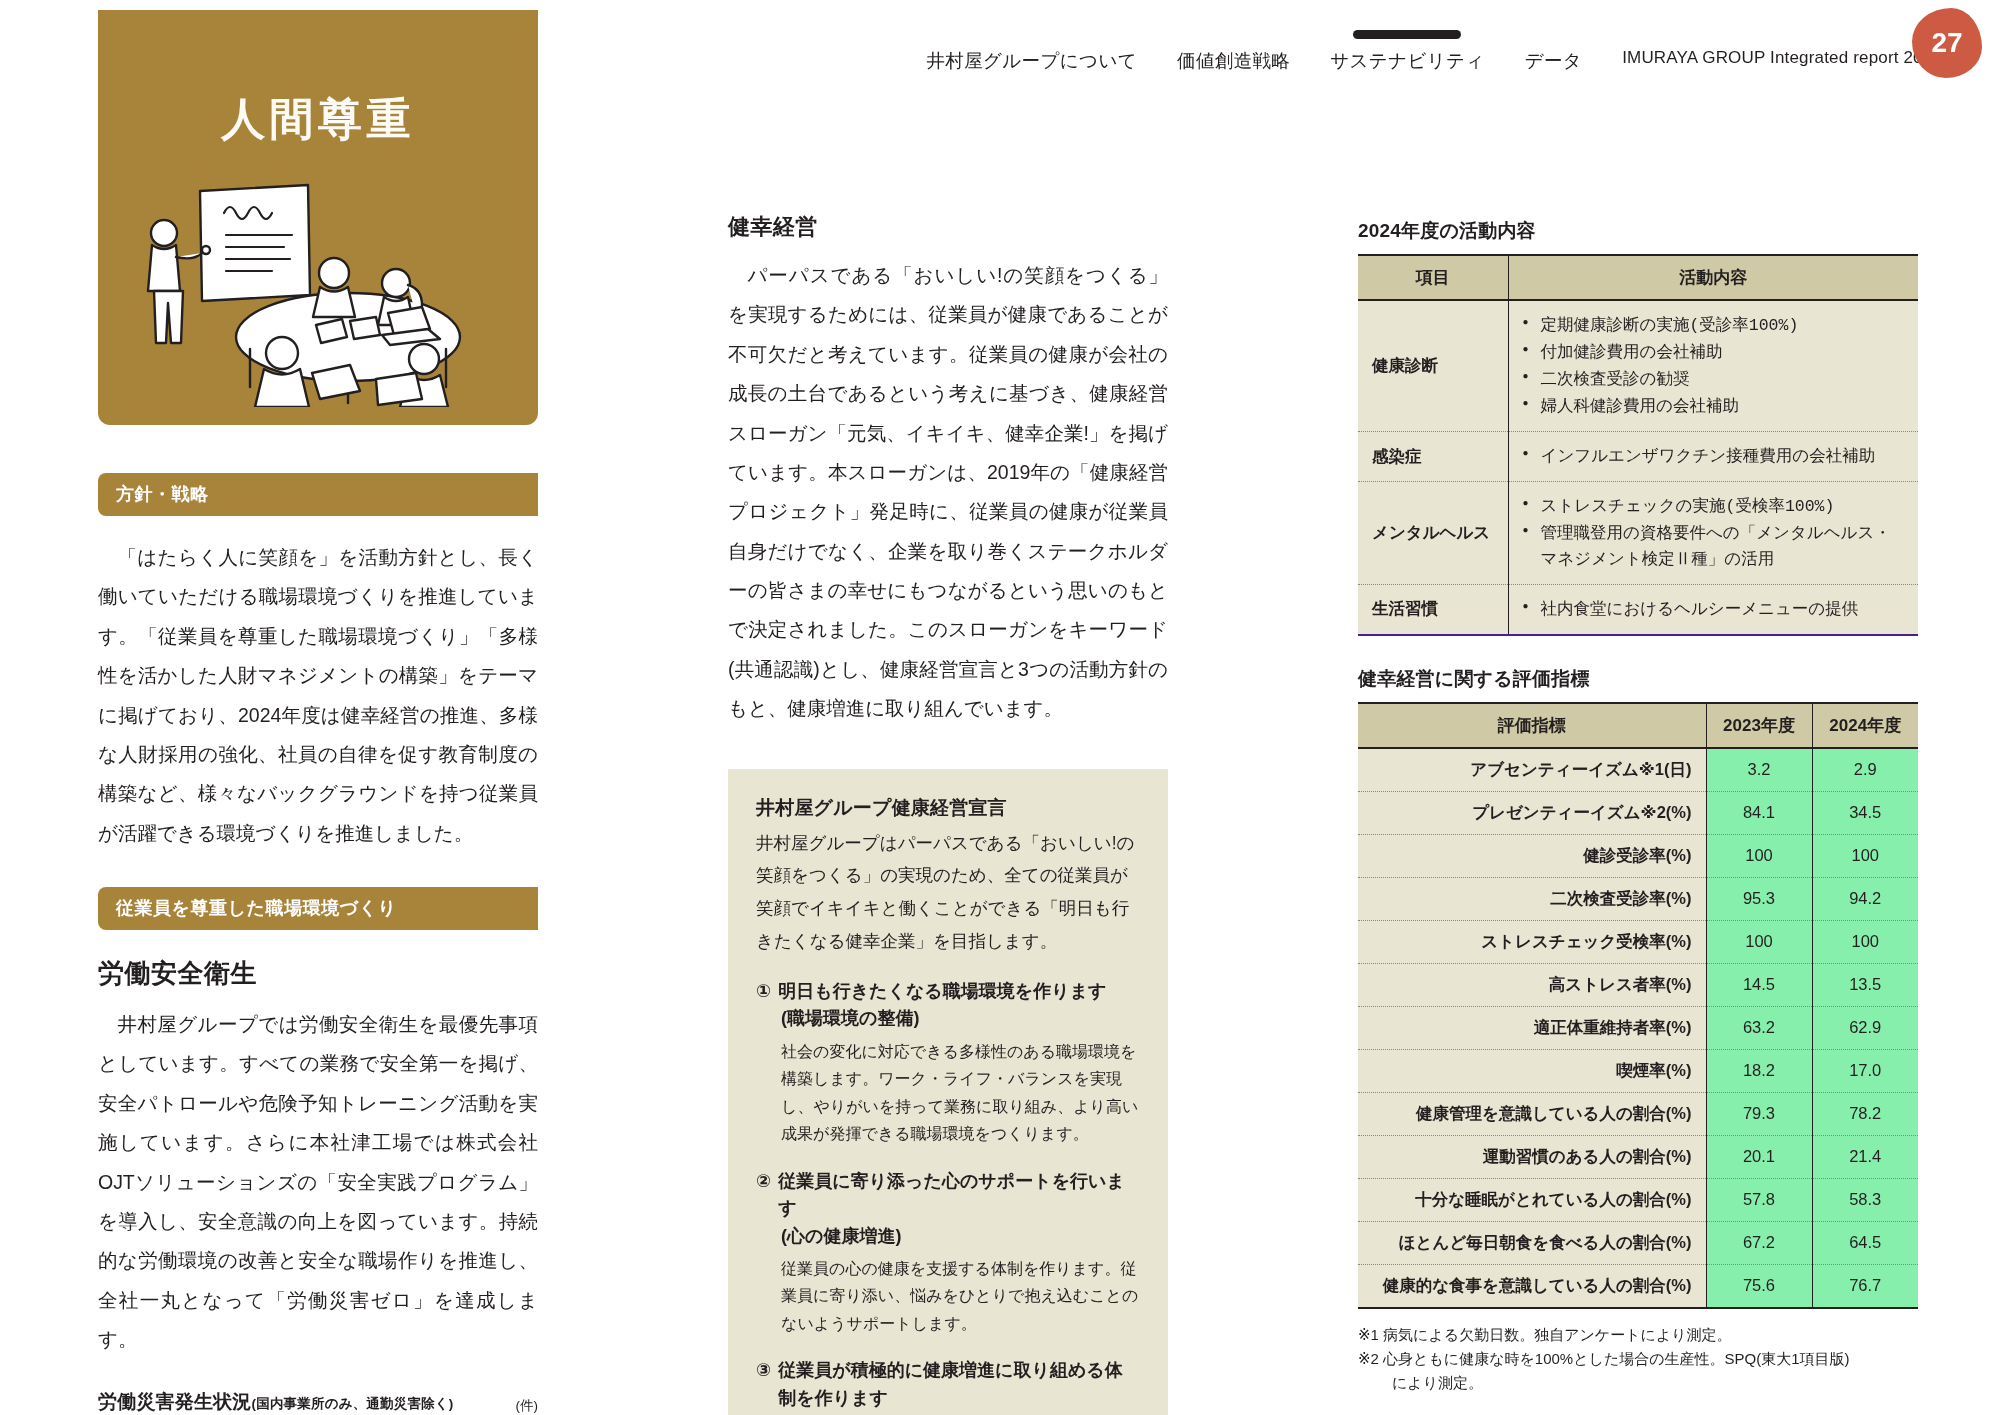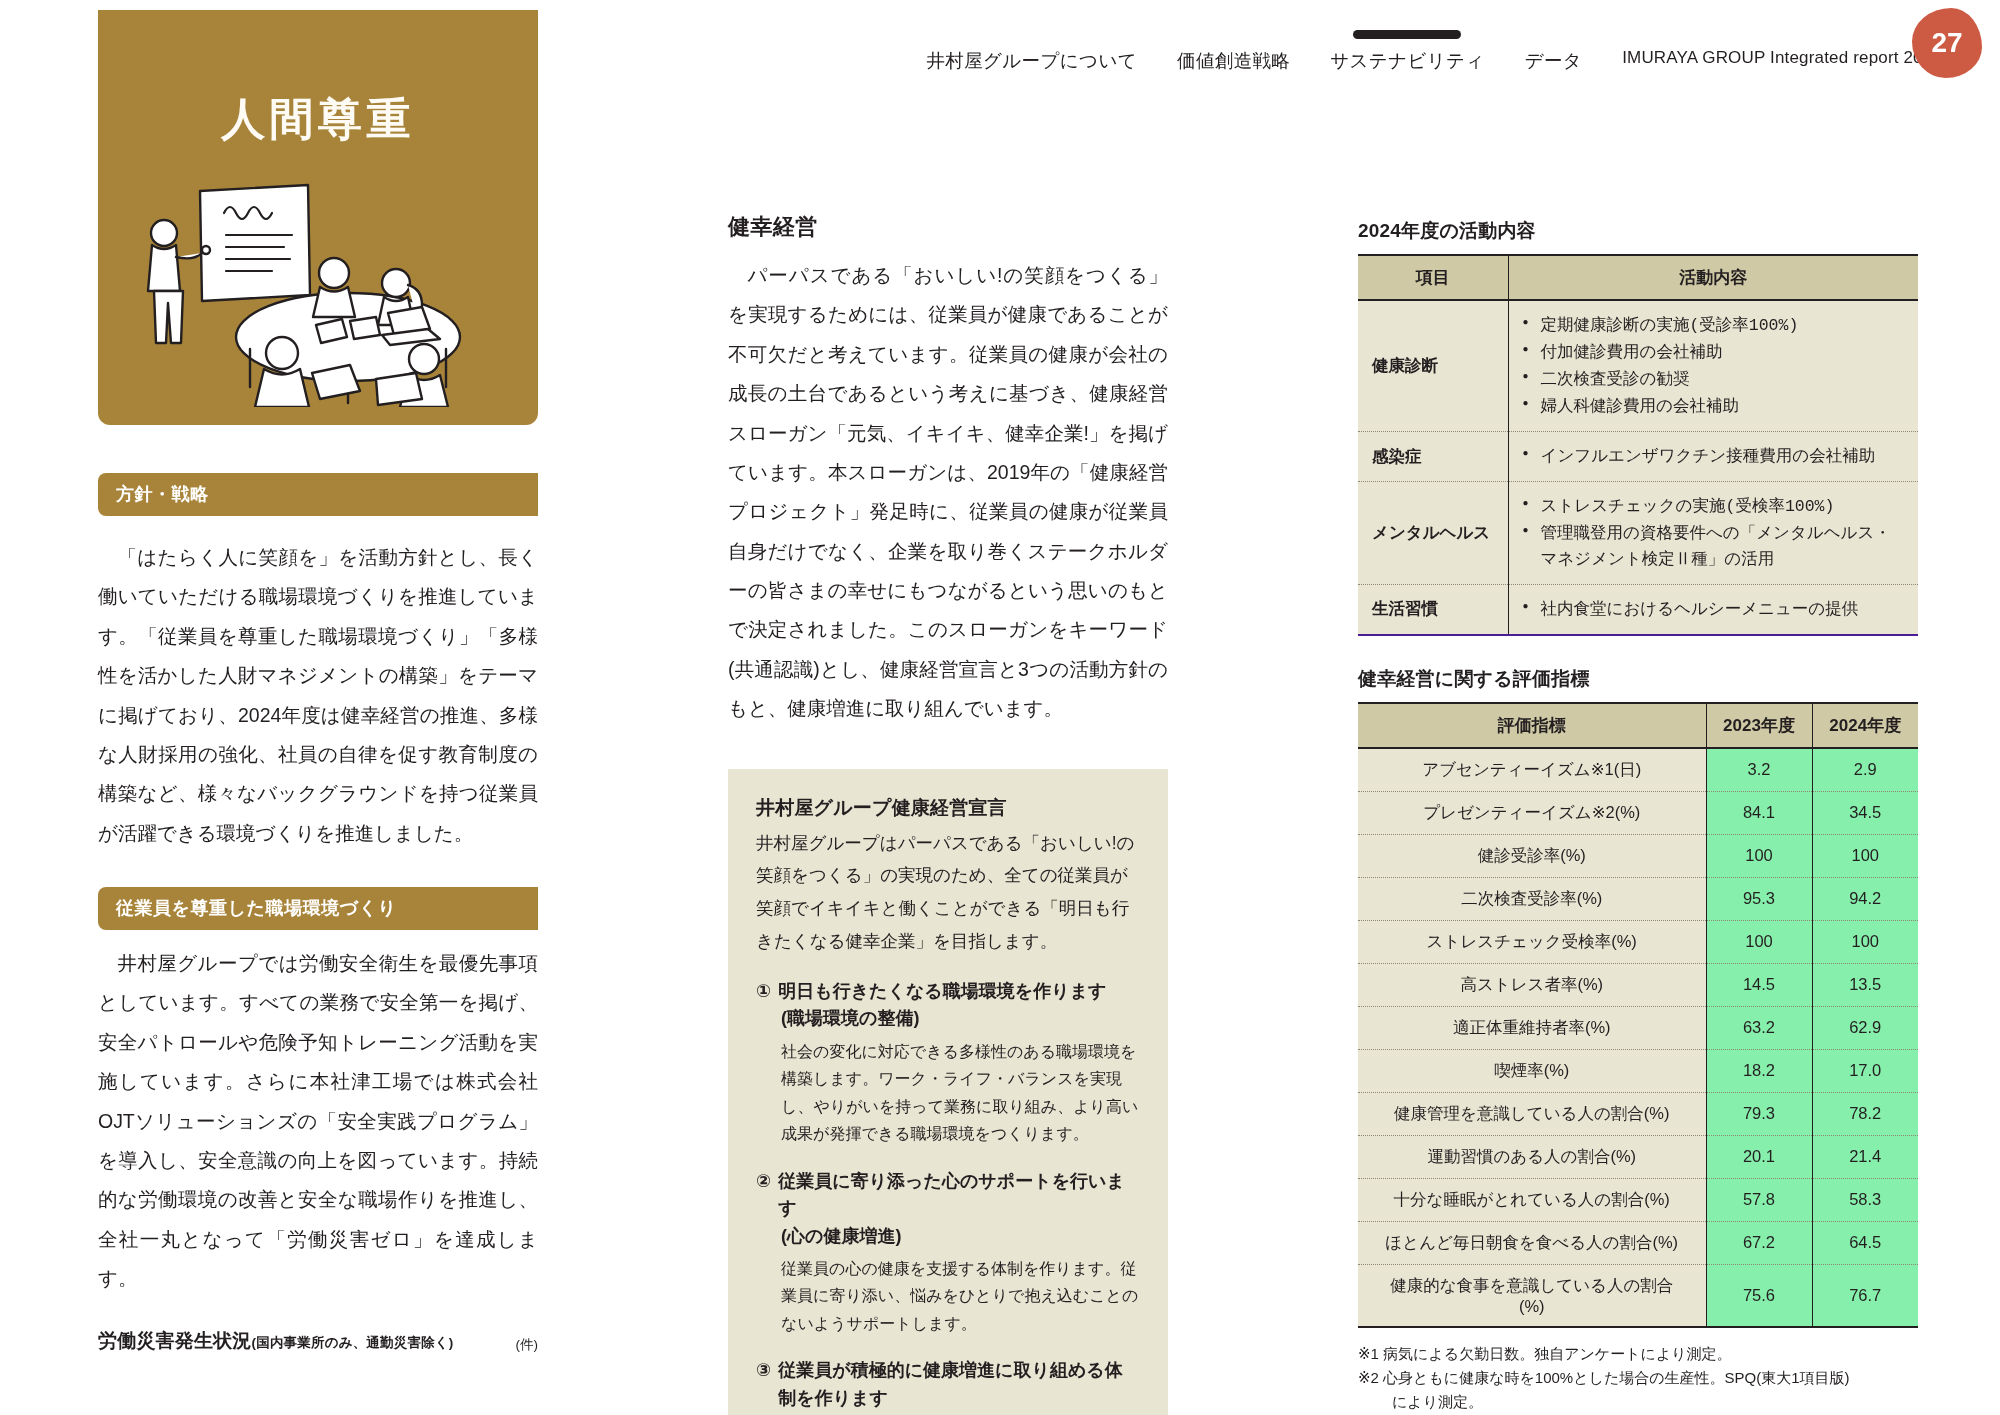--- a/index.html
+++ b/index.html
@@ -115,22 +115,22 @@
 
   
   .tbl-kpi { font-size: 16.5px; }
   .tbl-kpi { border-top: 2px solid #231f20; border-bottom: 2px solid #231f20; }
   .tbl-kpi thead th {
     background: #cfc9a5; font-weight: bold; font-size: 17px;
     text-align: center; padding: 10px 8px; border-bottom: 2px solid #231f20;
   }
   .tbl-kpi thead th + th { border-left: 1.5px solid #231f20; }
   .tbl-kpi tbody th {
-    background: #e8e5d3; font-weight: normal; text-align: center;
-    padding: 10px 22px;
+    background: #e8e5d3; font-weight: bold; text-align: right;
+    padding: 10px 14px;
   }
   .tbl-kpi tbody td {
     background: #86efac; text-align: center; padding: 10px 8px;
     border-left: 1.5px solid #231f20; width: 106px;
   }
   .tbl-kpi tbody tr + tr th,
   .tbl-kpi tbody tr + tr td { border-top: 1.5px dotted #8c8873; }
   .footnote { font-size: 15px; line-height: 1.62; color: #231f20; }
   .footnote .indent { padding-left: 34px; display: block; }
 
@@ -213,20 +213,21 @@
     <div style="margin-top:48px">
       <div class="label-bar">方針・戦略</div>
     </div>
 
     <p class="body-p" style="margin-top:22px">「はたらく人に笑顔を」を活動方針とし、長く働いていただける職場環境づくりを推進しています。「従業員を尊重した職場環境づくり」「多様性を活かした人財マネジメントの構築」をテーマに掲げており、2024年度は健幸経営の推進、多様な人財採用の強化、社員の自律を促す教育制度の構築など、様々なバックグラウンドを持つ従業員が活躍できる環境づくりを推進しました。</p>
 
     <div style="margin-top:34px">
       <div class="label-bar">従業員を尊重した職場環境づくり</div>
     </div>
 
+    <h3 class="sub-head" style="margin-top:26px">労働安全衛生</h3>
 
     <p class="body-p" style="margin-top:14px">井村屋グループでは労働安全衛生を最優先事項としています。すべての業務で安全第一を掲げ、安全パトロールや危険予知トレーニング活動を実施しています。さらに本社津工場では株式会社OJTソリューションズの「安全実践プログラム」を導入し、安全意識の向上を図っています。持続的な労働環境の改善と安全な職場作りを推進し、全社一丸となって「労働災害ゼロ」を達成します。</p>
 
     <div style="margin-top:30px; display:flex; align-items:flex-end; justify-content:space-between">
       <div class="tbl-caption">
         <span>労働災害発生状況</span><span class="note">(国内事業所のみ、通勤災害除く)</span>
       </div>
       <div class="unit-note">(件)</div>
     </div>
 

